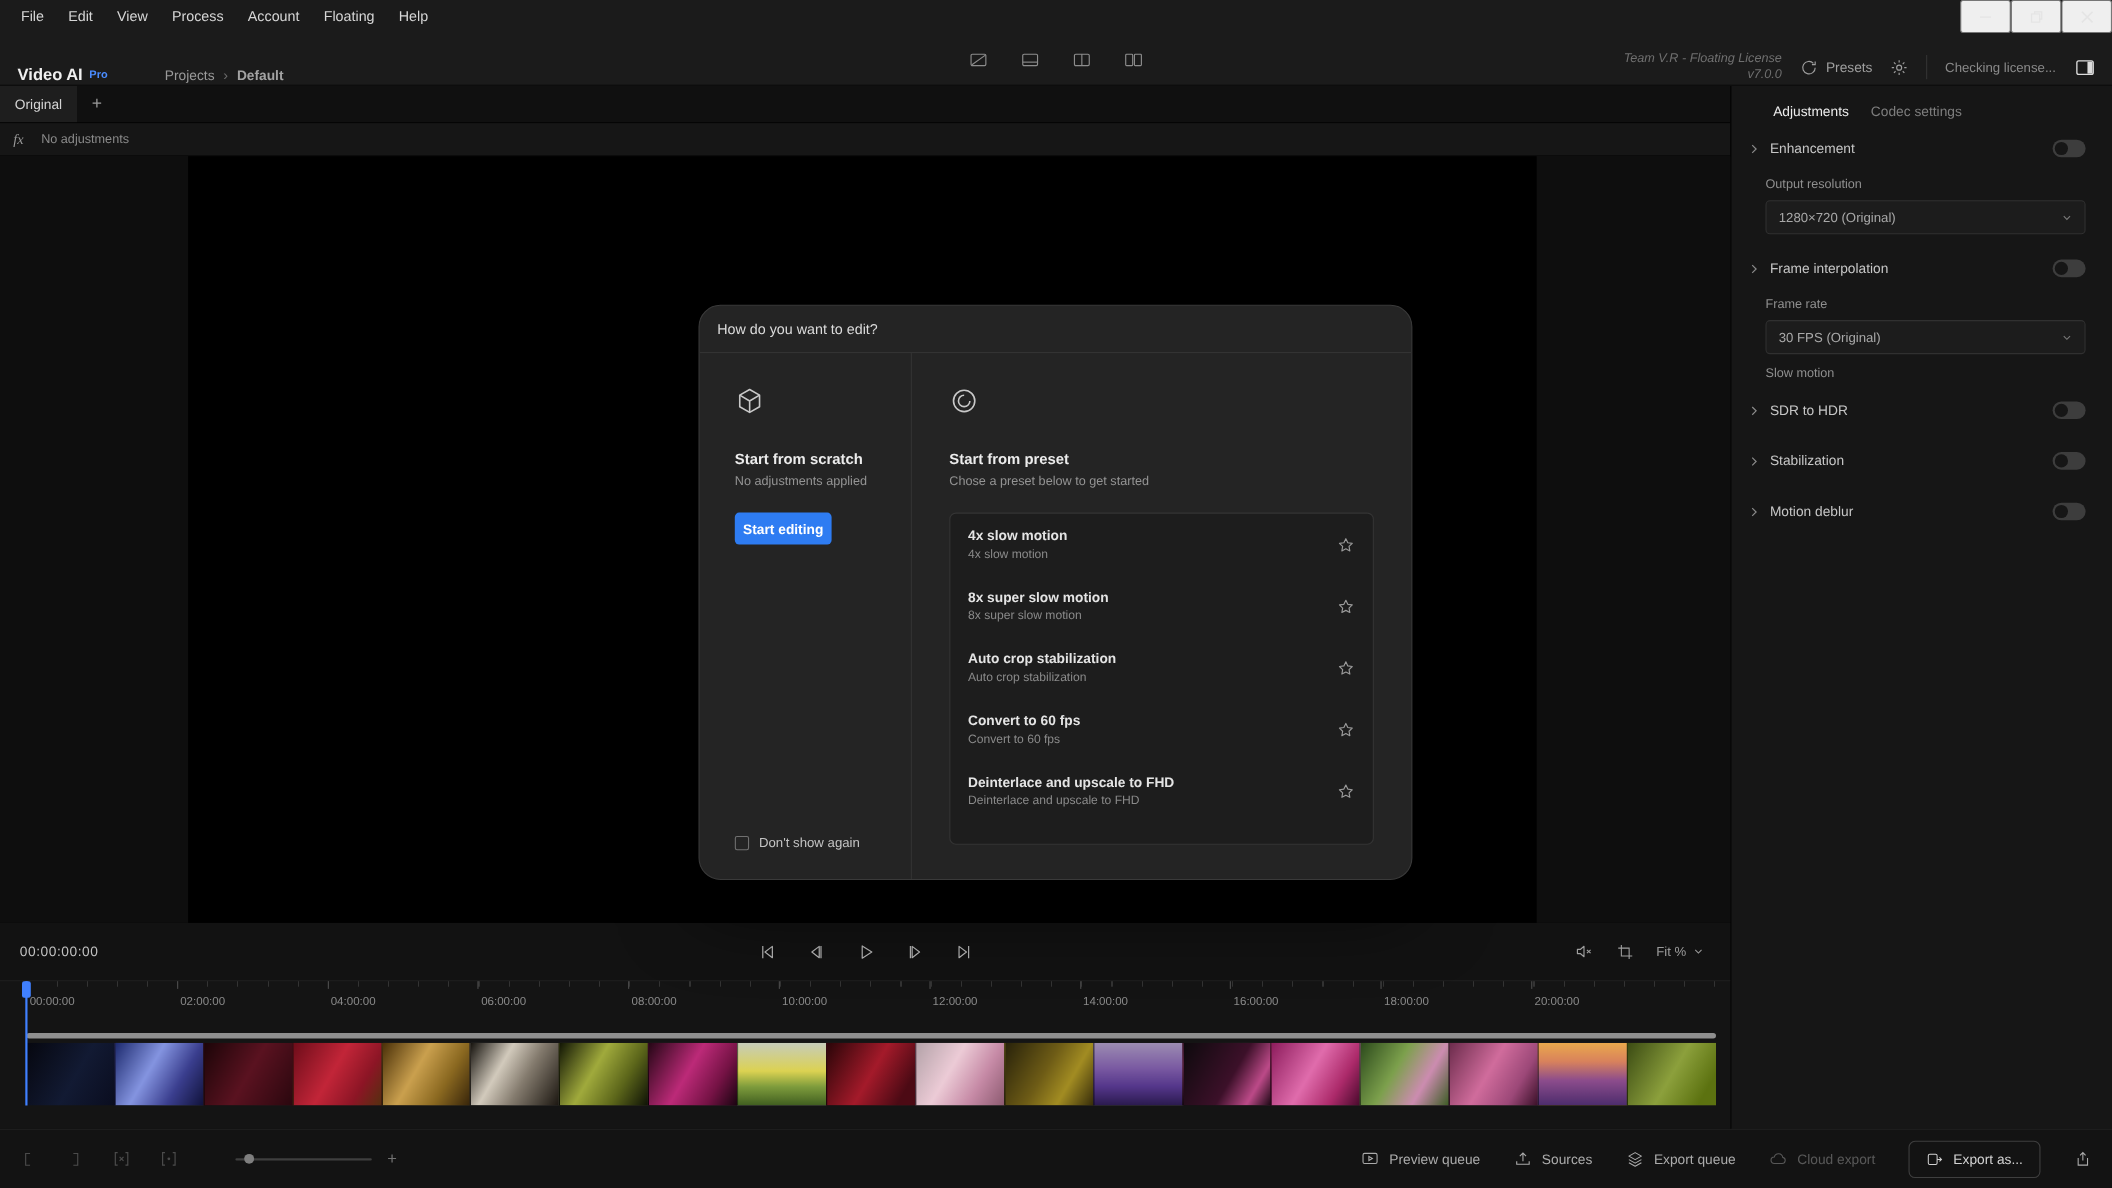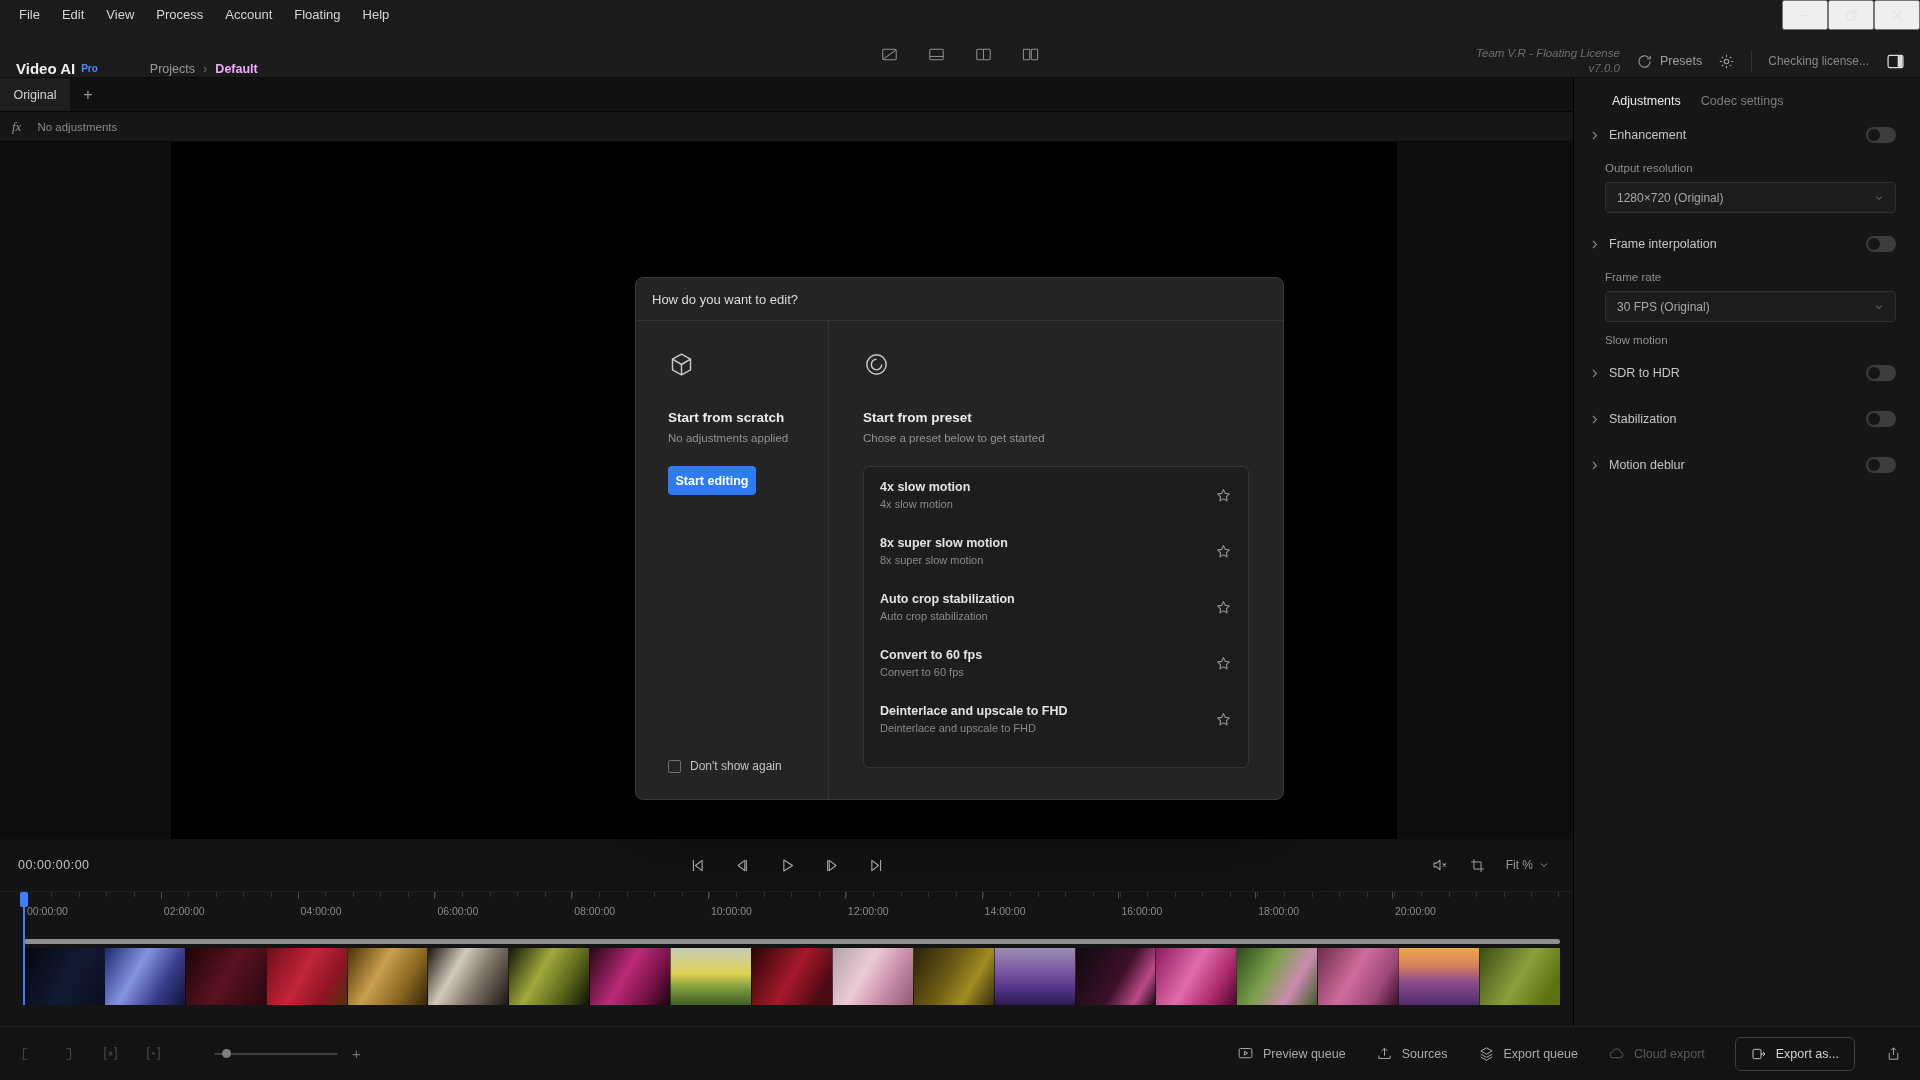--- a/index.html
+++ b/index.html
@@ -19,21 +19,21 @@
   .win-btn { width:46px; height:30px; display:flex; align-items:center; justify-content:center; color:#e4e4e4; }
 
   
   .header { height:48px; background:#1b1b1b; display:flex; align-items:flex-end; position:relative; border-bottom:1px solid #0c0c0c; }
   .header-left { display:flex; align-items:center; padding-left:16px; }
   .app-name { font-size:15px; font-weight:bold; color:#f0f0f0; }
   .app-badge { font-size:10px; font-weight:bold; color:#4a8cff; margin-left:6px; }
   .breadcrumb { display:flex; align-items:center; margin-left:52px; gap:8px; }
   .crumb-root { font-size:12.5px; color:#9a9a9a; }
   .crumb-sep { color:#6a6a6a; font-size:13px; }
-  .crumb-current { font-size:12.5px; color:#f0abfc; font-weight:bold; }
+  .crumb-current { font-size:12.5px; color:#a3a3a3; font-weight:bold; }
   .view-icons { position:absolute; left:50%; top:0; height:48px; transform:translateX(-50%); display:flex; align-items:center; gap:28px; color:#9a9a9a; }
   .view-icon { opacity:.9; }
   .header-right { margin-left:auto; display:flex; align-items:center; gap:16px; padding-right:14px; }
   .license-text { text-align:right; font-style:italic; color:#6f6f6f; font-size:11.5px; line-height:1.35; }
   .hdr-btn { display:flex; align-items:center; gap:7px; color:#9e9e9e; font-size:12.5px; background:none; border:none; font-family:inherit; }
   .vdiv { width:1px; height:22px; background:#333; }
   .license-status { color:#8a8a8a; font-size:12px; }
   .panel-toggle { color:#dcdcdc; background:none; border:none; }
 
   
@@ -97,21 +97,21 @@
   .chev { color:#8a8a8a; display:flex; }
   .toggle { margin-left:auto; width:30px; height:16px; border-radius:8px; background:#3d3d3d; position:relative; }
   .toggle .knob { position:absolute; left:2px; top:2px; width:12px; height:12px; border-radius:50%; background:#161616; }
   .field { padding-left:16px; margin-top:2px; }
   .field-label { font-size:11.5px; color:#8f8f8f; margin:8px 0 8px; }
   .select { height:31px; background:#1c1c1c; border:1px solid #303030; border-radius:4px; display:flex; align-items:center; justify-content:space-between; padding:0 11px; color:#a8a8a8; font-size:12px; margin-bottom:12px; }
   .select .chev-down { color:#7a7a7a; display:flex; }
 
   
   .modal { position:absolute; left:635px; top:277px; width:649px; height:523px; background:#242424;
-    border:1px solid #3a3a3a; border-radius:8px; box-shadow:0 24px 70px rgba(0,0,0,.65);
+    border:1px solid #3a3a3a; border-radius:20px; box-shadow:0 24px 70px rgba(0,0,0,.65);
     display:flex; flex-direction:column; z-index:10; overflow:hidden; }
   .modal-header { padding:14px 16px 13px; font-size:13px; color:#dcdcdc; border-bottom:1px solid #333; }
   .modal-body { flex:1; display:flex; }
   .scratch-col { width:193px; border-right:1px solid #333; padding:30px 18px 0 32px; position:relative; }
   .preset-col { flex:1; padding:30px 34px 0 34px; }
   .col-icon { color:#c8c8c8; margin-bottom:32px; }
   .col-title { font-size:13.5px; font-weight:bold; color:#ececec; }
   .col-sub { font-size:11.5px; color:#949494; margin-top:7px; }
   .start-editing-btn { margin-top:22px; width:88px; height:29px; background:#2e7cf2; border:none; border-radius:4px;
     color:#fff; font-size:12.5px; font-weight:bold; font-family:inherit; }

